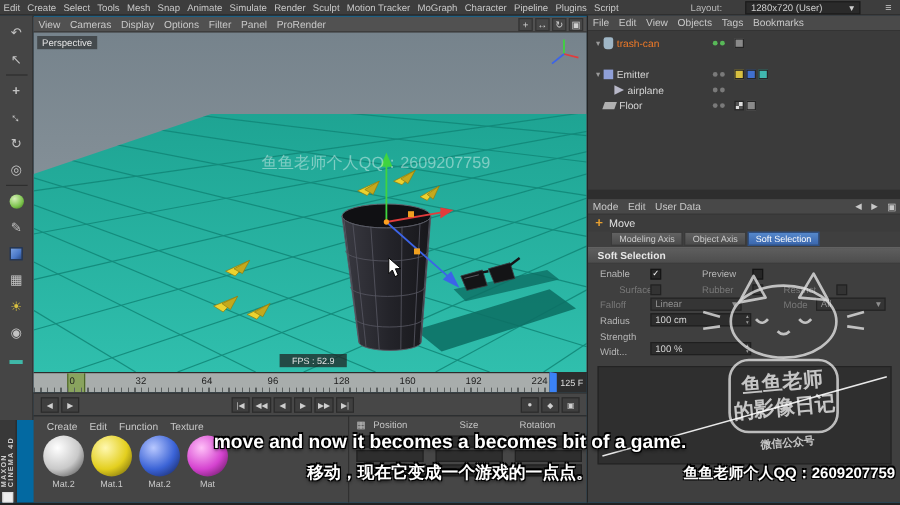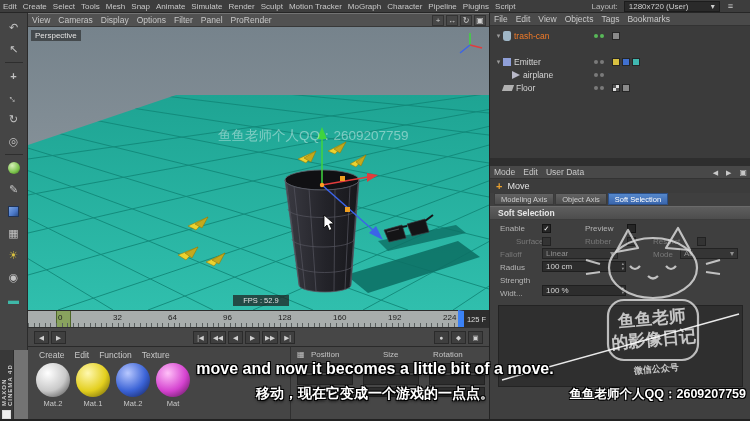--- a/index.html
+++ b/index.html
@@ -1,24 +1,24 @@
 <!DOCTYPE html>
 <html><head>
 <meta charset="utf-8">
 <style>
   *{margin:0;padding:0;box-sizing:border-box}
   html,body{background:#222}
-  #app{position:relative;width:750px;height:419px;overflow:hidden;background:#737373;
+  #app{position:relative;width:750px;height:419px;overflow:hidden;background:#0369a1;
        font-family:"Liberation Sans","DejaVu Sans",sans-serif;cursor:default}
   .abs{position:absolute}
   
   .menubar{position:absolute;left:0;top:0;width:750px;height:13px;background:#3d3d3d;
            border-bottom:1px solid #262626;display:flex;align-items:center;white-space:nowrap}
   .mi{font-size:8px;color:#c8c8c8;padding:0 3px;line-height:13px}
-  .layoutgrp{margin-left:auto;display:flex;align-items:center;gap:6px;padding-right:15px}
+  .layoutgrp{margin-left:auto;display:flex;align-items:center;gap:19px;padding-right:5px}
   .lay-lbl{font-size:8px;color:#b8b8b8}
   .lay-dd{background:#2a2a2a;border:1px solid #1c1c1c;color:#cfcfcf;font-size:8px;height:11px;
           display:flex;align-items:flex-end;gap:4px;padding:0 4px;min-width:96px;justify-content:space-between}
   .burger{font-size:9px;color:#cfcfcf;padding:0 2px}
   
   .ltb{position:absolute;left:0;top:13px;width:28px;height:337px;background:#454545;border-right:1px solid #2b2b2b;padding-top:3px}
   .tbtn{width:22px;height:21px;margin:1px auto;display:flex;align-items:center;justify-content:center;
         color:#c2c2c2;font-size:11px;border-radius:2px}
   .tbtn.rot45{transform:rotate(45deg)}
   .shape-sphere{width:12px;height:12px;border-radius:50%;}
@@ -71,21 +71,21 @@
   .dots{position:absolute;left:104px;display:flex;gap:2px}
   .dot{width:4px;height:4px;border-radius:50%;background:#7a7a7a}
   .dot.g{background:#58b858}
   .tags{position:absolute;left:122px;display:flex;gap:2px}
   .tag{width:8px;height:8px;border:1px solid #262626}
   .splitter{position:absolute;left:0;top:145px;width:261px;height:8px;background:#2e2e2e}
   .am-menu{position:absolute;left:0;top:153px;width:261px;height:13px;background:#484848;border-bottom:1px solid #333;display:flex;align-items:center}
   .am-tool{position:absolute;left:0;top:166px;width:261px;height:14px;background:#3c3c3c;display:flex;align-items:center}
   .tool-plus{color:#e8a030;font-weight:bold;font-size:11px;margin:0 5px 0 6px}
   .tool-name{font-size:9px;color:#e2e2e2}
-  .am-tabs{position:absolute;left:0;top:180px;width:261px;height:13px;display:flex;gap:1px;padding-left:4px}
+  .am-tabs{position:absolute;left:0;top:180px;width:261px;height:13px;display:flex;gap:1px;padding-left:19px}
   .tab{height:12px;padding:0 6px;font-size:7.5px;display:flex;align-items:center;color:#cccccc;
        background:linear-gradient(#626262,#4b4b4b);border:1px solid #3a3a3a;white-space:nowrap}
   .tab.active{background:linear-gradient(#5588cc,#3a66ad);color:#fff;border-color:#2c4f86}
   .am-section{position:absolute;left:0;top:193px;width:261px;height:14px;background:linear-gradient(#5e5e5e,#4d4d4d);
               border-top:1px solid #6a6a6a;border-bottom:1px solid #3c3c3c;display:flex;align-items:center}
   .sec-title{font-size:8.5px;font-weight:bold;color:#e6e6e6;margin-left:8px}
   .fr{position:absolute;height:12px;display:flex;align-items:center}
   .lbl{font-size:8px;color:#b5b5b5;white-space:nowrap}
   .lbl.dis{color:#787878}
   .cb{width:9px;height:9px;background:#262626;border:1px solid #151515;display:flex;align-items:center;
@@ -552,17 +552,17 @@
       <path d="M128,38 l14,-4 M128,46 l14,2"></path>
       <rect x="30" y="74" width="90" height="60" rx="16"></rect>
     </g>
     <g font-weight="bold" text-anchor="middle" fill="rgba(255,255,255,.9)" transform="rotate(-5 75 105)" style="font-family:'Liberation Sans','DejaVu Sans',sans-serif">
       <text x="75" y="98" font-size="17">鱼鱼老师</text>
       <text x="75" y="119" font-size="17">的影像日记</text>
       <text x="75" y="146" font-size="9">微信公众号</text>
     </g>
   </svg>
 
-  <div class="sub" style="top:360px;font-size:16px">move and now it becomes a little bit of a move.</div>
+  <div class="sub" style="top:360px;font-size:16px">move and now it becomes a becomes bit of a game.</div>
   <div class="sub" style="top:385px;font-size:14px">移动，现在它变成一个游戏的一点点。</div>
   <div class="corner-qq">鱼鱼老师个人QQ：2609207759</div>
 
 </div>
 
 </body></html>

